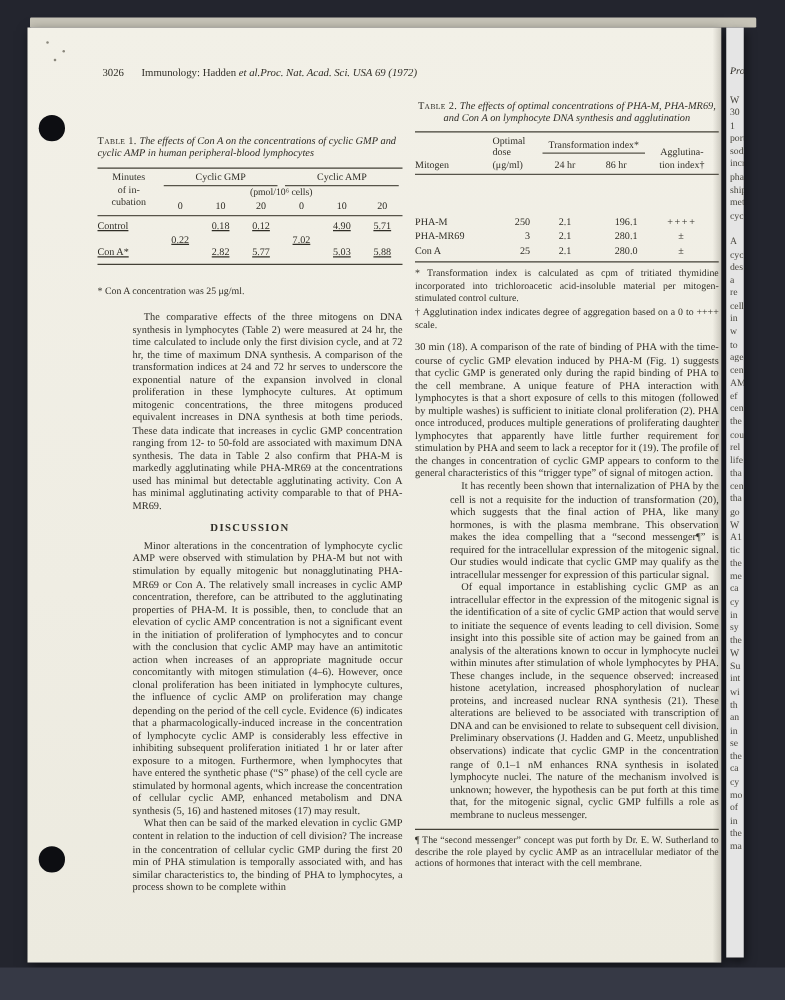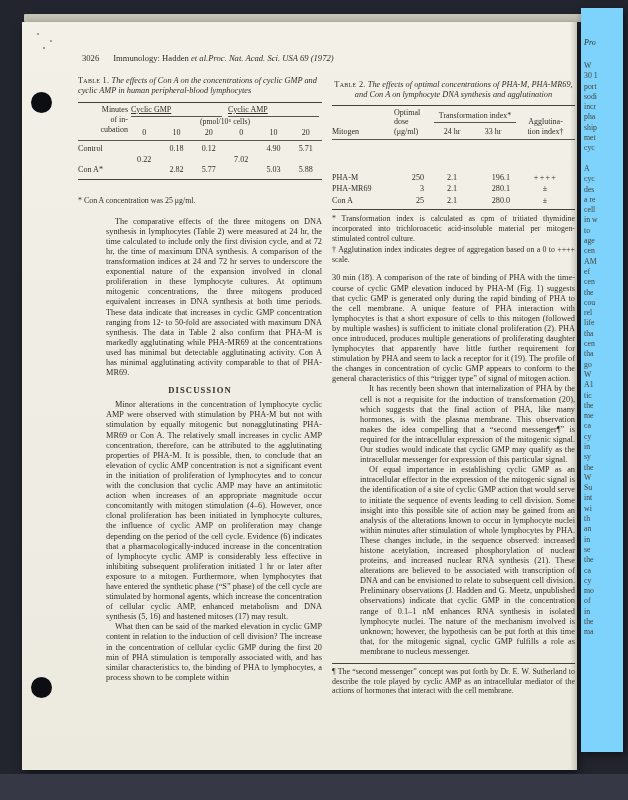--- a/index.html
+++ b/index.html
@@ -4,59 +4,59 @@
 <style>
   html,body{margin:0;padding:0;width:628px;height:800px;overflow:hidden;}
   body{background:#23252e;position:relative;font-family:"Liberation Serif","DejaVu Serif",serif;color:#302e27;}
   .bottom-band{position:absolute;left:0;right:0;bottom:0;height:26px;background:#363945;}
   .edge-band{position:absolute;left:24px;top:14px;width:581px;height:8px;background:#c7c4b8;border-radius:1px;}
   .page{position:absolute;left:22px;top:22px;width:555px;height:748px;
         background:linear-gradient(180deg,#f2f0e7 0%,#efede3 60%,#eceadf 100%);
         box-shadow:2px 3px 9px rgba(0,0,0,.55);}
   .page::after{content:"";position:absolute;right:0;top:0;bottom:0;width:7px;
         background:linear-gradient(90deg,rgba(70,64,52,0),rgba(70,64,52,.22));}
-  .next-page{position:absolute;left:581px;top:8px;width:42px;height:744px;background:#7dd3fc;
+  .next-page{position:absolute;left:581px;top:22px;width:14px;height:744px;background:#e5e5e5;
         overflow:hidden;box-shadow:2px 3px 8px rgba(0,0,0,.5);}
   .punch-hole{position:absolute;width:21px;height:21px;border-radius:50%;background:#0d0e12;}
   .hole-top{left:31px;top:92px;}
   .hole-bottom{left:31px;top:677px;}
   .speck{position:absolute;background:#8a877c;border-radius:50%;}
 
   
   .hdr{position:absolute;left:60px;top:31px;width:462px;display:flex;justify-content:flex-start;
        font-size:8.6px;line-height:11px;}
   .hdr-left{display:flex;gap:14px;}
   .ital{font-style:italic;}
   .sc{font-variant:small-caps;letter-spacing:.3px;}
 
   
   .col{position:absolute;font-size:8.3px;line-height:10.1px;text-align:justify;}
   .col-left{left:56px;top:54px;width:244px;}
   .col-right{left:310px;top:58px;width:243px;}
   .para{margin:0 0 0 0;}
   .ind{text-indent:9px;margin-left:28px;}
-  .t1caption{font-size:8.3px;line-height:10px;margin-bottom:6px;text-align:left;}
+  .t1caption{font-size:8.3px;line-height:10px;margin-bottom:6px;text-align:left;margin-top:32px;}
   .cap-it{font-style:italic;}
   .t2caption{font-size:8.3px;line-height:9.8px;text-align:center;margin-bottom:5px;}
   .heading{font-weight:bold;text-align:center;letter-spacing:1.1px;font-size:8.6px;
            margin:7px 0 5px 0;text-indent:0;}
 
   .rule{border-top:1px solid #434036;height:0;}
   .rule-thin{border-top:1px solid #57544a;height:0;}
 
   
   .t1{margin-bottom:11px;}
   .t1-head{display:grid;grid-template-columns:50px repeat(6,1fr);padding:2px 0 2px 0;font-size:8px;}
-  .t1-stub{grid-column:1;grid-row:1/4;white-space:pre-line;line-height:10px;text-align:right;}
-  .t1-sp{grid-row:1;border-bottom:1px solid #57544a;padding-bottom:1px;margin:0 3px;text-decoration:underline;}
+  .t1-stub{grid-column:1;grid-row:1/4;white-space:pre-line;line-height:10px;text-align:center;}
+  .t1-sp{grid-row:1;text-align:center;border-bottom:1px solid #57544a;padding-bottom:1px;margin:0 3px;}
   .t1-sp-gmp{grid-column:2/5;}
   .t1-sp-amp{grid-column:5/8;}
   .t1-units{grid-column:2/8;grid-row:2;text-align:center;font-size:7.8px;line-height:10px;}
   .t1-tc{grid-row:3;text-align:center;line-height:11px;}
-  .t1-body{display:grid;grid-template-columns:50px repeat(6,1fr);padding:2px 0 3px 0;font-size:8.1px;}
+  .t1-body{display:grid;grid-template-columns:50px repeat(6,1fr);padding:2px 0 3px 0;font-size:8.1px;text-decoration:underline;}
   .t1-body .lbl{text-align:left;line-height:12px;}
   .t1-body .v{text-align:center;line-height:12px;}
   .r1{grid-row:1;} .r2{grid-row:2;line-height:9px !important;} .r3{grid-row:3;}
   .c1{grid-column:1;} .c2{grid-column:2;} .c3{grid-column:3;} .c4{grid-column:4;}
   .c5{grid-column:5;} .c6{grid-column:6;} .c7{grid-column:7;}
   .t1-foot{font-size:7.9px;line-height:9.6px;margin-top:16px;text-align:left;}
 
   
   .t2{margin-bottom:6px;}
   .t2-head{display:grid;grid-template-columns:62px 40px 36px 46px 59px;padding:2px 0;font-size:8px;align-items:end;}
@@ -159,21 +159,21 @@
 
     <div class="t2">
       <div class="rule"></div>
       <div class="t2-head">
         <div class="t2-mit">Mitogen</div>
         <div class="t2-dose">Optimal
 dose
 (μg/ml)</div>
         <div class="t2-span">Transformation index*</div>
         <div class="t2-sub c3">24 hr</div>
-        <div class="t2-sub c4">33 hr</div>
+        <div class="t2-sub c4">86 hr</div>
         <div class="t2-agg">Agglutina-
 tion index†</div>
       </div>
       <div class="rule-thin"></div>
       <div class="t2-body">
         <div class="t2-name">PHA-M</div>
         <div class="t2-d">250</div>
         <div class="t2-h24">2.1</div>
         <div class="t2-h72">196.1</div>
         <div class="t2-a">++++</div>

